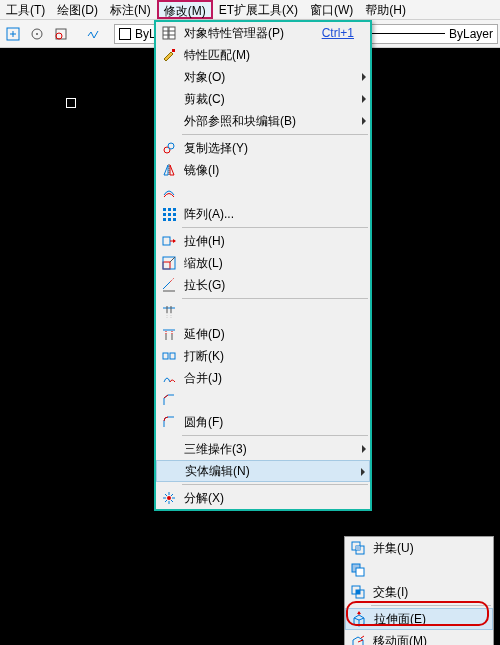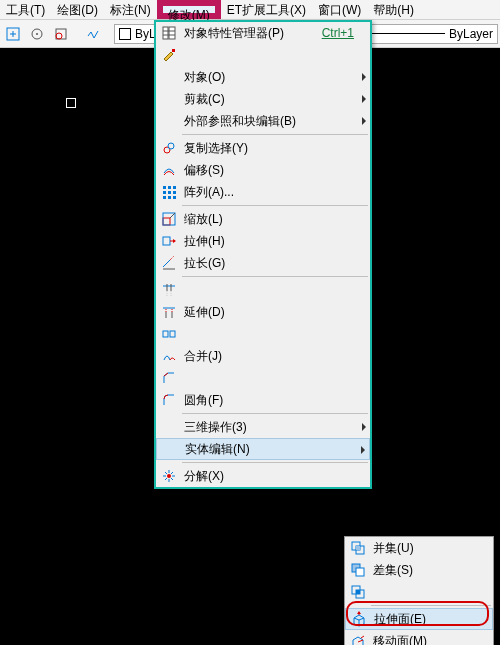--- a/index.html
+++ b/index.html
@@ -1,33 +1,33 @@
 <!DOCTYPE html>
 <html><head>
 <meta charset="utf-8">
 <style>
   * { box-sizing: border-box; margin: 0; padding: 0; font-family: "Microsoft YaHei", SimSun, sans-serif; font-size: 12px; }
   body { background: #f0f0f0; width: 500px; height: 645px; overflow: hidden; position: relative; }
   .menubar { display: flex; background: #f4f4f4; height: 20px; border-bottom: 1px solid #d0d0d0; }
   .menubar-item { padding: 2px 6px; cursor: default; }
-  .menubar-item.open { background: #e5f1fb; border: 6px solid #be185d; padding: 1px 5px; }
+  .menubar-item.open { background: #e5f1fb; border: 2px solid #be185d; padding: 1px 5px; }
   .toolbar-row { display: flex; align-items: center; height: 28px; background: #f4f4f4; border-bottom: 1px solid #d0d0d0; padding: 0 2px; gap: 2px; }
   .tb-btn { width: 22px; height: 22px; display: flex; align-items: center; justify-content: center; border: 1px solid transparent; }
   .tb-btn svg { display: block; }
   .bylayer-box { border: 1px solid #aaa; background: #fff; padding: 1px 4px; display: flex; align-items: center; gap: 4px; min-width: 80px; height: 20px; }
   .bylayer-box.line { min-width: 140px; }
   .bylayer-box .swatch { width: 12px; height: 12px; background: #fff; border: 1px solid #000; }
   .bylayer-box .line-sample { flex: 1; border-top: 1px solid #000; }
   .viewport { position: absolute; top: 48px; left: 0; right: 0; bottom: 0; background: #000; }
   .crosshair { position: absolute; top: 50px; left: 66px; width: 10px; height: 10px; border: 1px solid #fff; }
   .dropdown { position: absolute; top: 20px; left: 154px; width: 218px; background: #f0f0f0; border: 2px solid #14b8a6; box-shadow: 2px 2px 4px rgba(0,0,0,0.3); }
   .dropdown-row { display: flex; align-items: center; height: 22px; padding: 0 16px 0 2px; position: relative; }
   .dropdown-row .icon-slot { width: 22px; height: 22px; display: flex; align-items: center; justify-content: center; flex-shrink: 0; }
   .dropdown-row .label { flex: 1; padding-left: 4px; }
-  .dropdown-row .shortcut { color: #15803d; padding-left: 8px; text-decoration: underline; }
+  .dropdown-row .shortcut { color: #1d4ed8; padding-left: 8px; text-decoration: underline; }
   .dropdown-row .arrow { position: absolute; right: 4px; top: 7px; width: 0; height: 0; border-left: 4px solid #333; border-top: 4px solid transparent; border-bottom: 4px solid transparent; }
   .dropdown-row.highlight { background: #d6e8f6; border: 1px solid #a5c9e3; height: 22px; padding-right: 27px; }
   .dropdown-sep { height: 1px; background: #c0c0c0; margin: 2px 2px 2px 26px; }
   .submenu { position: absolute; top: 536px; left: 344px; width: 150px; background: #f0f0f0; border: 1px solid #999; box-shadow: 2px 2px 4px rgba(0,0,0,0.3); }
   .highlight-ring { border: 2px solid #d40000; border-radius: 10px; position: absolute; top: 601px; left: 346px; width: 143px; height: 25px; pointer-events: none; }
 </style>
 </head>
 <body>
 
 <div class="menubar" id="menubar">
@@ -94,20 +94,21 @@
       <span class="label">对象特性管理器(P)</span>
       <span class="shortcut">Ctrl+1</span>
     </div>
     <div class="dropdown-row">
       <span class="icon-slot">
         <svg width="16" height="16">
           <path d="M3 12 L10 5 L12 7 L5 14 Z" fill="#f0c040" stroke="#8a6d00"></path>
           <rect x="11" y="2" width="3" height="3" fill="#d00"></rect>
         </svg>
       </span>
+      <span class="label">特性匹配(M)</span>
     </div>
     <div class="dropdown-row">
       <span class="icon-slot"></span>
       <span class="label">对象(O)</span>
       <span class="arrow"></span>
     </div>
     <div class="dropdown-row">
       <span class="icon-slot"></span>
       <span class="label">剪裁(C)</span>
       <span class="arrow"></span>
@@ -123,25 +124,34 @@
         <svg width="16" height="16">
           <circle cx="6" cy="10" r="3" fill="none" stroke="#d00"></circle>
           <circle cx="10" cy="6" r="3" fill="none" stroke="#0078d7"></circle>
         </svg>
       </span>
       <span class="label">复制选择(Y)</span>
     </div>
     <div class="dropdown-row">
       <span class="icon-slot">
         <svg width="16" height="16">
+          <path d="M7 3 L3 13 L7 13 Z" fill="none" stroke="#0078d7"></path>
+          <path d="M9 3 L13 13 L9 13 Z" fill="none" stroke="#d00"></path>
+          <line x1="8" y1="2" x2="8" y2="14" stroke="#555" stroke-dasharray="1,1"></line>
+        </svg>
+      </span>
+      <span class="label">镜像(I)</span>
+    </div>
+    <div class="dropdown-row">
+      <span class="icon-slot">
+        <svg width="16" height="16">
           <path d="M3 11 Q8 3 13 11" fill="none" stroke="#0078d7"></path>
           <path d="M3 13 Q8 6 13 13" fill="none" stroke="#d00"></path>
         </svg>
       </span>
-      <span class="label">偏移(S)</span>
     </div>
     <div class="dropdown-row">
       <span class="icon-slot">
         <svg width="16" height="16">
           <rect x="2" y="2" width="3" height="3" fill="#0078d7"></rect>
           <rect x="7" y="2" width="3" height="3" fill="#0078d7"></rect>
           <rect x="12" y="2" width="3" height="3" fill="#0078d7"></rect>
           <rect x="2" y="7" width="3" height="3" fill="#0078d7"></rect>
           <rect x="7" y="7" width="3" height="3" fill="#0078d7"></rect>
           <rect x="12" y="7" width="3" height="3" fill="#0078d7"></rect>
@@ -149,36 +159,36 @@
           <rect x="7" y="12" width="3" height="3" fill="#0078d7"></rect>
           <rect x="12" y="12" width="3" height="3" fill="#0078d7"></rect>
         </svg>
       </span>
       <span class="label">阵列(A)...</span>
     </div>
     <div class="dropdown-sep"></div>
     <div class="dropdown-row">
       <span class="icon-slot">
         <svg width="16" height="16">
+          <rect x="2" y="4" width="7" height="8" fill="none" stroke="#0078d7"></rect>
+          <line x1="9" y1="8" x2="14" y2="8" stroke="#d00"></line>
+          <polygon points="15,8 12,6 12,10" fill="#d00"></polygon>
+        </svg>
+      </span>
+      <span class="label">拉伸(H)</span>
+    </div>
+    <div class="dropdown-row">
+      <span class="icon-slot">
+        <svg width="16" height="16">
           <rect x="2" y="7" width="7" height="7" fill="none" stroke="#d00"></rect>
           <rect x="2" y="2" width="12" height="12" fill="none" stroke="#0078d7"></rect>
           <line x1="9" y1="7" x2="14" y2="2" stroke="#555"></line>
         </svg>
       </span>
       <span class="label">缩放(L)</span>
-    </div>
-    <div class="dropdown-row">
-      <span class="icon-slot">
-        <svg width="16" height="16">
-          <rect x="2" y="4" width="7" height="8" fill="none" stroke="#0078d7"></rect>
-          <line x1="9" y1="8" x2="14" y2="8" stroke="#d00"></line>
-          <polygon points="15,8 12,6 12,10" fill="#d00"></polygon>
-        </svg>
-      </span>
-      <span class="label">拉伸(H)</span>
     </div>
     <div class="dropdown-row">
       <span class="icon-slot">
         <svg width="16" height="16">
           <line x1="2" y1="12" x2="9" y2="5" stroke="#0078d7"></line>
           <line x1="9" y1="5" x2="13" y2="1" stroke="#d00" stroke-dasharray="1,1"></line>
           <line x1="2" y1="14" x2="14" y2="14" stroke="#555"></line>
         </svg>
       </span>
       <span class="label">拉长(G)</span>
@@ -207,20 +217,21 @@
       </span>
       <span class="label">延伸(D)</span>
     </div>
     <div class="dropdown-row">
       <span class="icon-slot">
         <svg width="16" height="16">
           <rect x="2" y="5" width="5" height="6" fill="none" stroke="#0078d7"></rect>
           <rect x="9" y="5" width="5" height="6" fill="none" stroke="#0078d7"></rect>
         </svg>
       </span>
+      <span class="label">打断(K)</span>
     </div>
     <div class="dropdown-row">
       <span class="icon-slot">
         <svg width="16" height="16">
           <path d="M3 12 Q6 4 9 12" fill="none" stroke="#0078d7"></path>
           <path d="M9 12 Q11 8 14 12" fill="none" stroke="#d00"></path>
         </svg>
       </span>
       <span class="label">合并(J)</span>
     </div>
@@ -282,30 +293,30 @@
       </span>
       <span class="label">并集(U)</span>
     </div>
     <div class="dropdown-row">
       <span class="icon-slot">
         <svg width="16" height="16">
           <rect x="2" y="2" width="8" height="8" fill="#9cc3e8" stroke="#0078d7"></rect>
           <rect x="6" y="6" width="8" height="8" fill="#fff" stroke="#0078d7"></rect>
         </svg>
       </span>
-      <span class="label">差集(S)</span>
     </div>
     <div class="dropdown-row">
       <span class="icon-slot">
         <svg width="16" height="16">
           <rect x="2" y="2" width="8" height="8" fill="none" stroke="#0078d7"></rect>
           <rect x="6" y="6" width="8" height="8" fill="none" stroke="#0078d7"></rect>
           <rect x="6" y="6" width="4" height="4" fill="#0078d7"></rect>
         </svg>
       </span>
+      <span class="label">交集(I)</span>
     </div>
     <div class="dropdown-sep"></div>
     <div class="dropdown-row highlight">
       <span class="icon-slot">
         <svg width="16" height="16">
           <path d="M3 7 L8 4 L13 7 L13 13 L8 15 L3 13 Z" fill="none" stroke="#0078d7"></path>
           <path d="M3 7 L8 9 L13 7 M8 9 L8 15" fill="none" stroke="#0078d7"></path>
           <path d="M8 4 L8 1" stroke="#d00"></path>
           <polygon points="8,0 6,3 10,3" fill="#d00"></polygon>
         </svg>

